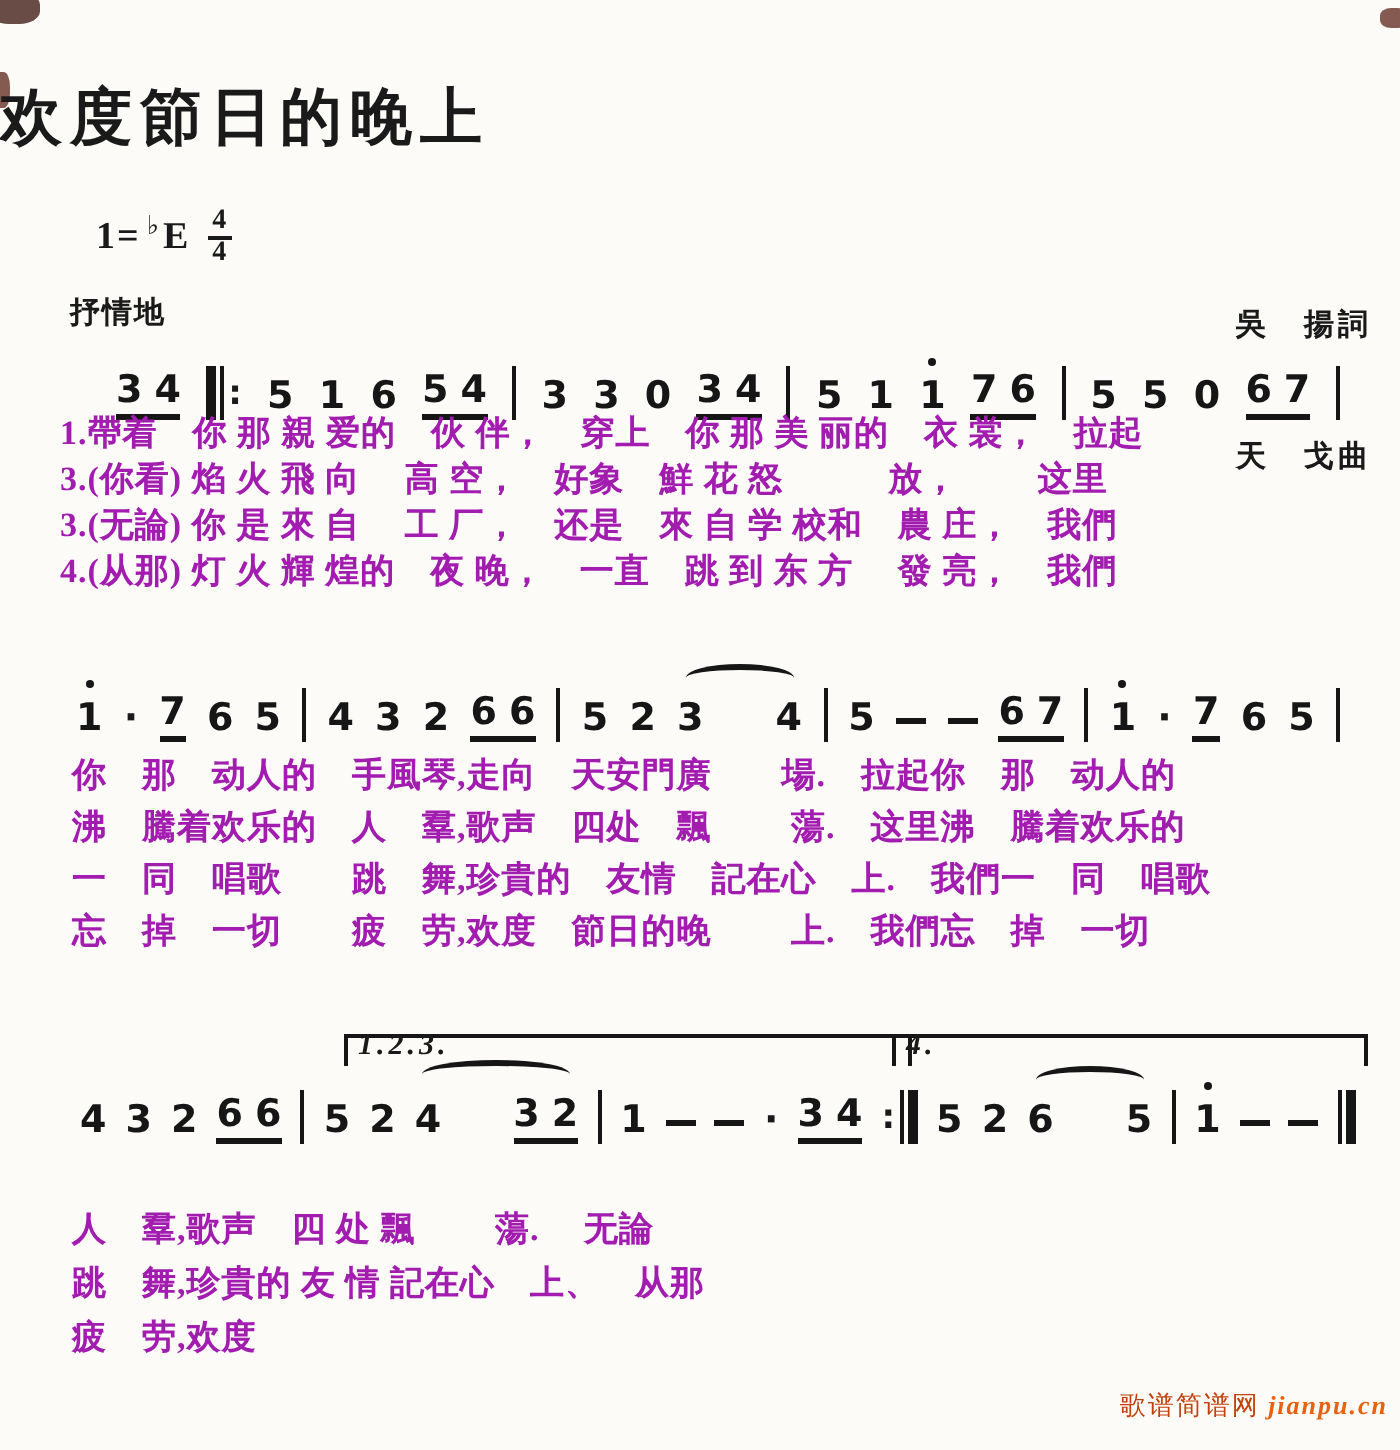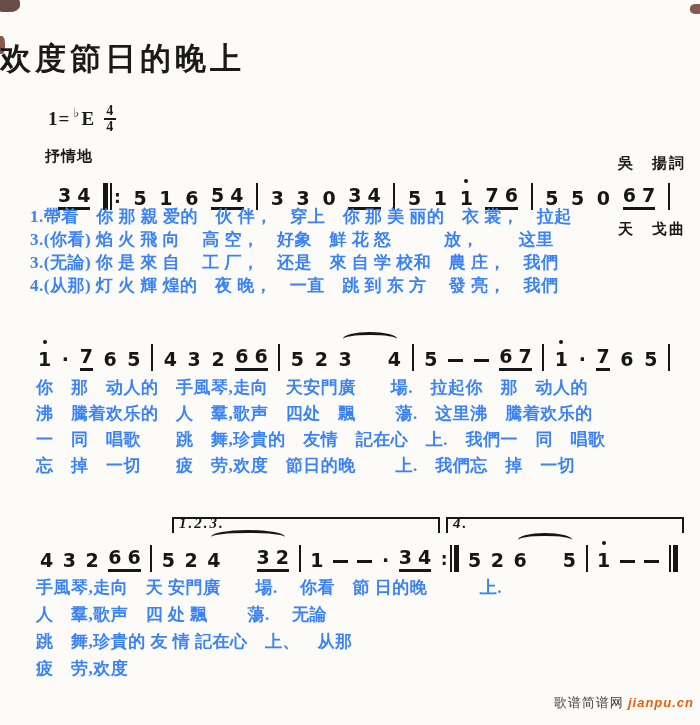--- a/index.html
+++ b/index.html
@@ -16,21 +16,21 @@
          font-size:31px;font-weight:bold;letter-spacing:4px;}
 
   .keysig{position:absolute;left:48px;top:104px;display:flex;align-items:center;
           font-weight:bold;font-size:19px;letter-spacing:1px;}
   .flat{font-size:13px;position:relative;top:-6px;margin:0 1px 0 3px;}
   .meter{display:inline-flex;flex-direction:column;align-items:center;margin-left:9px;
          font-size:14px;line-height:13px;font-weight:bold;}
   .meter .mt{border-bottom:2px solid #1a1a1a;padding:0 2px 1px;}
   .meter b{font-style:normal;}
 
-  .tempo{position:absolute;left:45px;top:147px;font-weight:bold;font-size:15px;letter-spacing:1px;}
+  .tempo{position:absolute;left:35px;top:147px;font-weight:bold;font-size:15px;letter-spacing:1px;}
 
   .credits{position:absolute;right:14px;top:108px;text-align:left;
            font-weight:bold;font-size:15px;line-height:22px;letter-spacing:2px;white-space:pre;}
 
   
   .mline{position:absolute;display:flex;justify-content:space-between;align-items:flex-end;}
   .l1{left:58px;top:183px;width:612px;}
   .l2{left:38px;top:344px;width:632px;}
   .l3{left:40px;top:545px;width:638px;}
 
@@ -46,31 +46,31 @@
   .bar{display:inline-flex;align-items:center;column-gap:2px;height:27px;}
   .bl{display:inline-block;width:2px;height:27px;background:#161616;}
   .bl.th{width:5px;}
   .rd{font-family:"DejaVu Sans",sans-serif;font-style:normal;font-weight:bold;font-size:17px;line-height:24px;}
   .slur{position:relative;display:inline-flex;column-gap:36px;align-items:flex-end;}
   .slur .arc{position:absolute;top:-15px;left:4px;right:4px;height:11px;
              border-top:3px solid #161616;border-radius:50% 50% 0 0;}
 
   .volta{position:absolute;height:14px;border-top:2.5px solid #161616;
          border-left:2.5px solid #161616;border-right:2.5px solid #161616;}
-  .v1{left:172px;top:517px;width:264px;}
+  .v1{left:172px;top:517px;width:264px;padding-left:16px;}
   .v2{left:446px;top:517px;width:234px;}
   .vl{position:absolute;left:5px;top:-4px;font-style:italic;font-weight:bold;
       font-size:15px;letter-spacing:2px;white-space:pre;}
 
   .lyr{position:absolute;white-space:pre;font-weight:bold;font-size:17px;
-       letter-spacing:.5px;color:#3b82f6;line-height:20px;}
+       letter-spacing:.5px;color:#a21caf;line-height:20px;}
 
   .wm{position:absolute;right:6px;bottom:13px;font-size:13px;letter-spacing:1px;}
   .wm-site{color:#9a968e;}
-  .wm-domain{font-family:Liberation Sans, sans-serif;font-weight:bold;font-style:italic;}
+  .wm-domain{font-family:Liberation Serif, serif;font-weight:bold;font-style:italic;}
 </style>
 </head>
 <body>
 
 <div class="sheet">
 
   <i class="art a1"></i>
   <i class="art a2"></i>
   <i class="art a3"></i>
 
@@ -257,22 +257,21 @@
         <i class="bl"></i>
       </span>
       <span class="note hi">1</span>
       <span class="dash"></span>
       <span class="dash"></span>
       <span class="bar">
         <i class="bl"></i>
         <i class="bl th"></i>
       </span>
     </div>
-  <div class="lyr" style="left:36px;top:578px">手風琴,走向　天 安門廣　　場.　 你看　節 日的晚　　　上.</div>
   <div class="lyr" style="left:36px;top:605px">人　羣,歌声　四 处 飄　　 蕩.　 无論</div>
   <div class="lyr" style="left:36px;top:632px">跳　舞,珍貴的 友 情 記在心　上、　从那</div>
   <div class="lyr" style="left:36px;top:659px">疲　劳,欢度</div>
 
   <div class="wm">
-    <span class="wm-site" style="color: #404040; margin-left: 32px;">歌谱简谱网 </span><span class="wm-domain" style="color: rgb(232, 97, 15);">jianpu.cn</span>
+    <span class="wm-site" style="color: #c2410c; margin-left: 32px;">歌谱简谱网 </span><span class="wm-domain" style="color: rgb(232, 97, 15);">jianpu.cn</span>
   </div>
 
 </div>
 
 </body></html>

